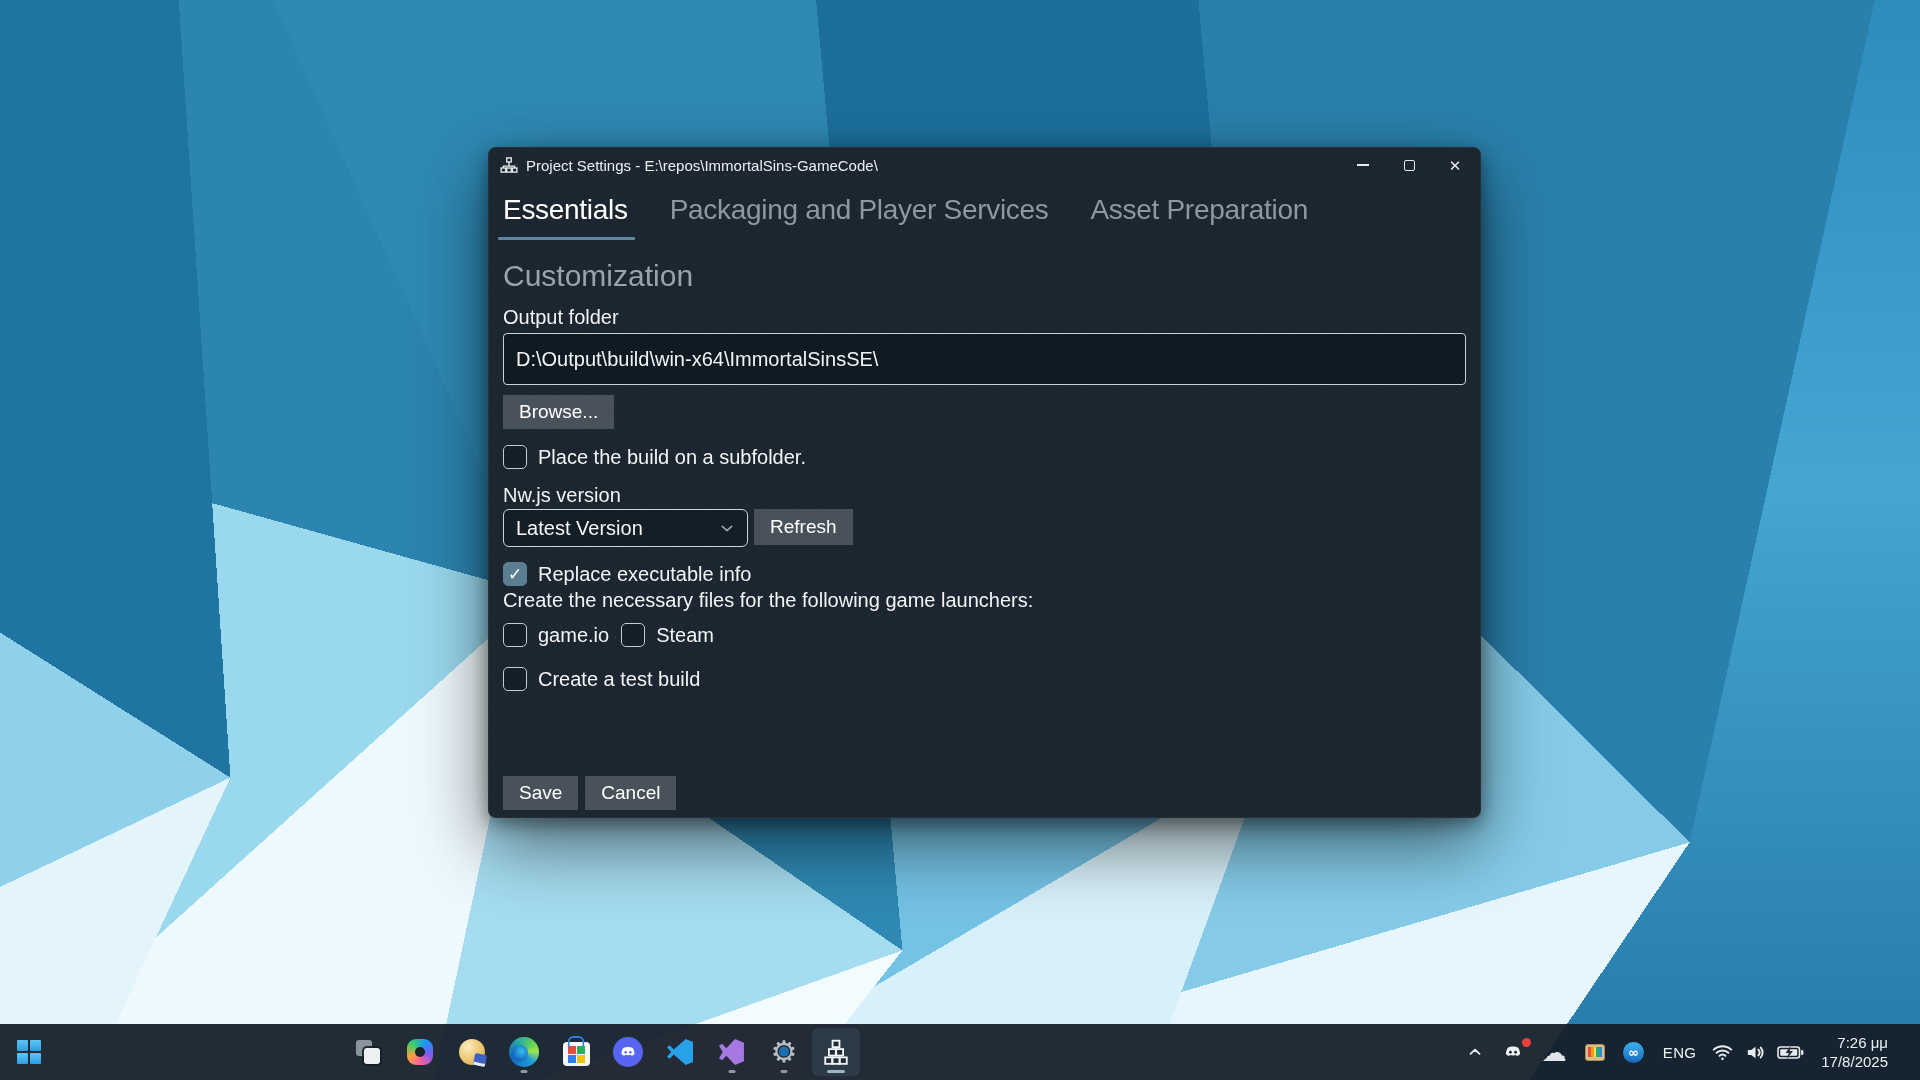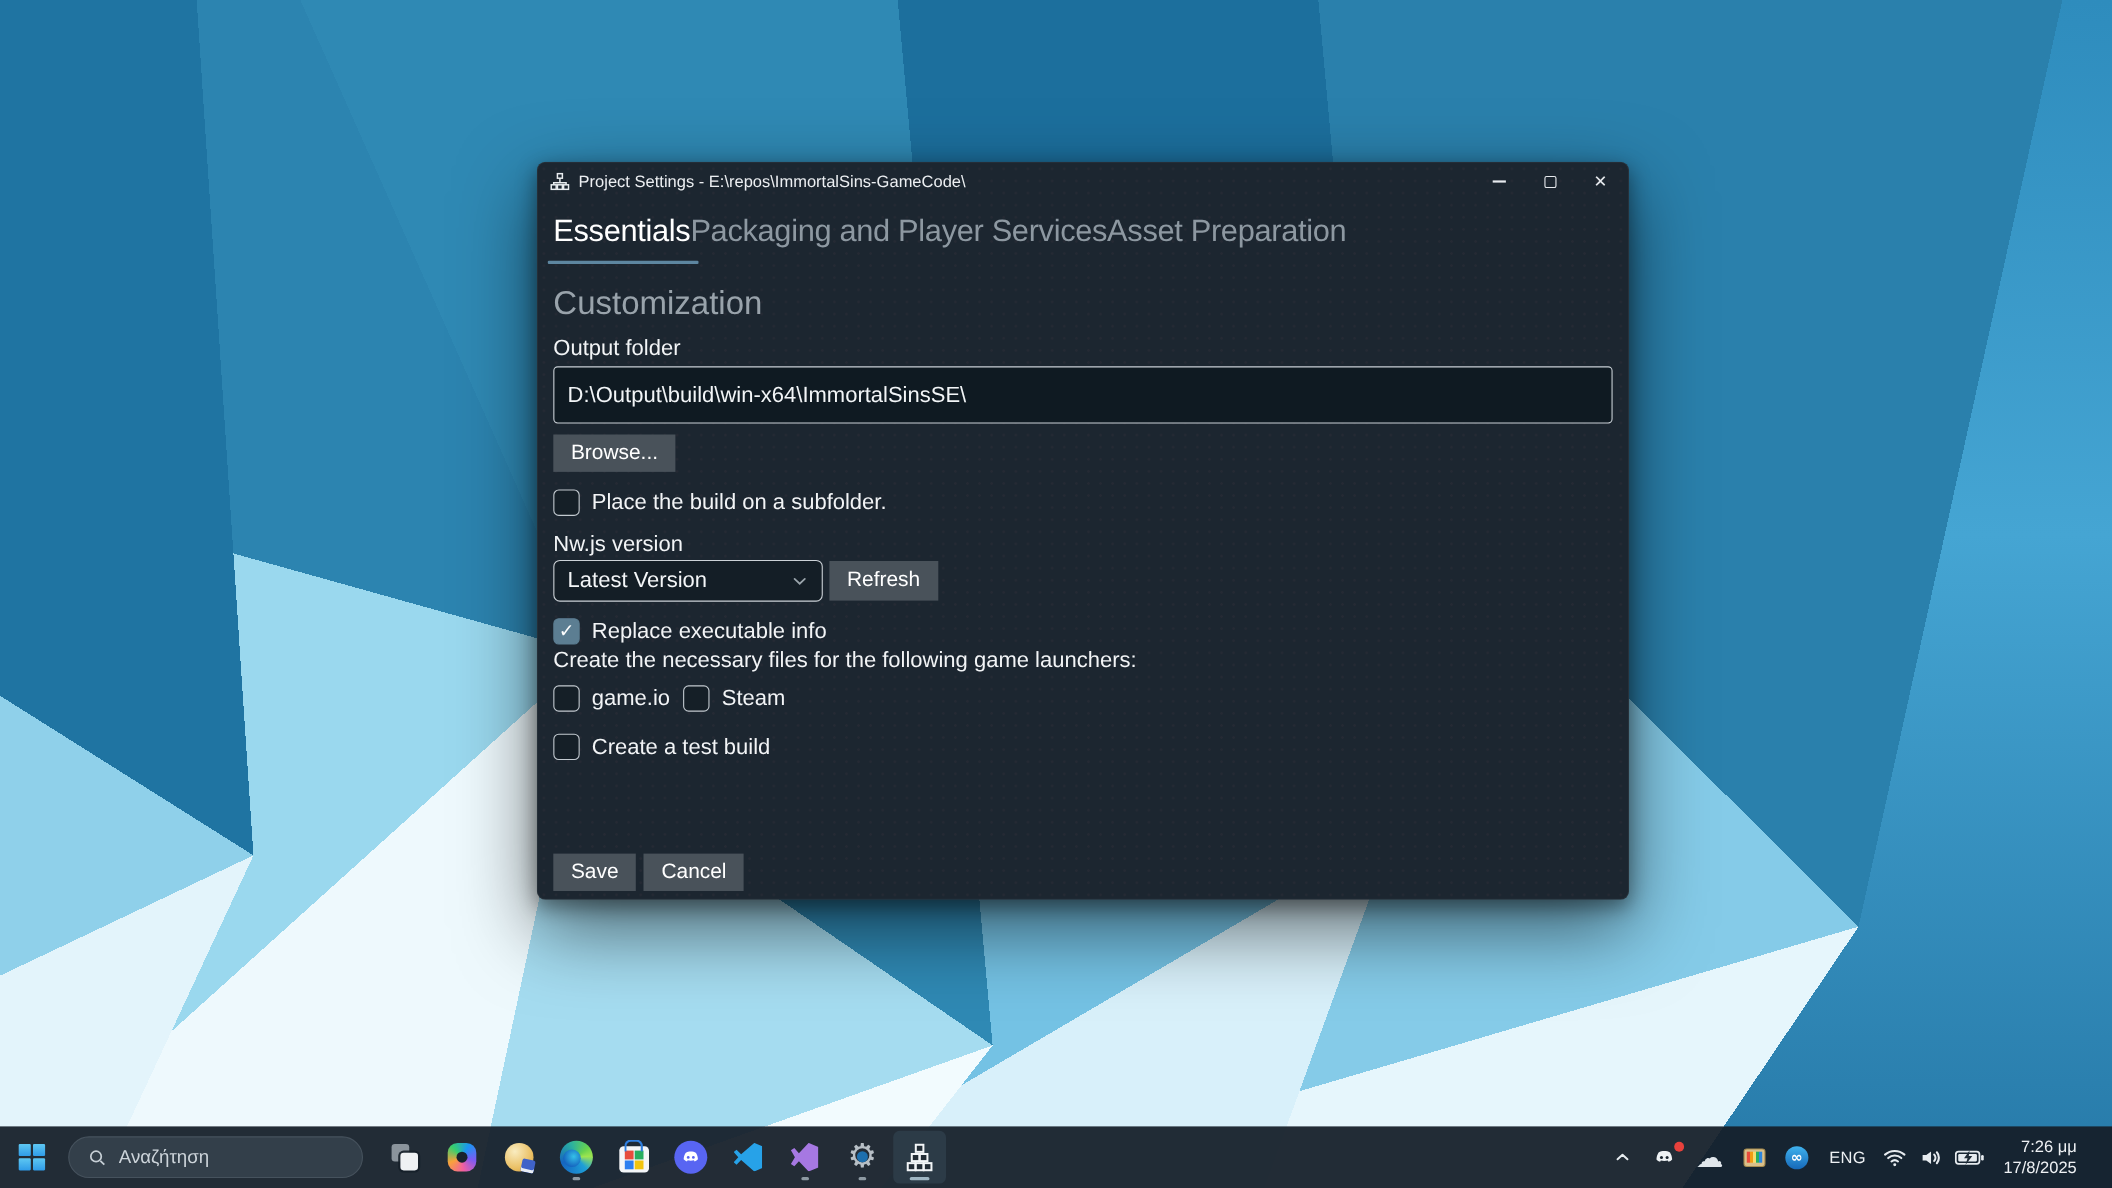--- a/index.html
+++ b/index.html
@@ -38,21 +38,21 @@
   .titlebar .title{ font-size:15px; color:#eceff2; flex:1; white-space:nowrap; }
   .win-controls{ display:flex; height:34px; }
   .win-btn{ width:46px; height:34px; display:flex; align-items:center; justify-content:center;
     background:none; border:none; color:#e7eaee; cursor:pointer; }
   .glyph-min{ width:12px; height:1.6px; background:#e7eaee; display:block; }
   .glyph-max{ width:11px; height:11px; border:1.4px solid #e7eaee; border-radius:2px; display:block; }
   .glyph-close{ font-size:15px; line-height:1; }
 
   .content{ padding:0 14px; }
 
-  .tabs{ display:flex; margin-top:12px; }
+  .tabs{ display:flex; gap:42px; margin-top:12px; }
   .tab{ font-size:28px; color:#8d98a1; letter-spacing:-0.3px; padding-bottom:14px;
         position:relative; cursor:pointer; }
   .tab.active{ color:#ffffff; }
   .tab.active::after{ content:""; position:absolute; left:-5px; right:-7px; bottom:0;
         height:3px; background:#5d86a0; border-radius:1px; }
 
   .section-heading{ font-size:30px; font-weight:500; color:#99a3ab; margin-top:17px; line-height:38px; }
 
   .field-label{ display:block; font-size:20px; line-height:24px; margin-top:10px; color:#f2f4f6; }
   .text-input{
@@ -75,21 +75,21 @@
     width:24px; height:24px; border:1.5px solid #c3cad0; border-radius:5px;
     background:#151f27; flex:0 0 auto; position:relative;
   }
   .checkbox.checked{ background:#5c7e92; border-color:#5c7e92; }
   .checkbox.checked::after{
     content:"✓"; position:absolute; inset:0; display:flex; align-items:center;
     justify-content:center; color:#fff; font-size:17px; font-weight:bold;
   }
   .check-label{ font-size:20px; color:#f2f4f6; }
 
-  .nwjs-row{ margin-top:2px; display:flex; align-items:center; gap:6px; }
+  .nwjs-row{ margin-top:2px; display:flex; align-items:flex-start; gap:6px; }
   .select{
     width:245px; height:38px; background:#141e26; border:1px solid #ccd2d7;
     border-radius:6px; display:flex; align-items:center; justify-content:space-between;
     padding:0 12px; cursor:pointer;
   }
   .select .sel-value{ font-size:20px; font-weight:500; color:#f4f6f8; }
 
   .caption{ font-size:20px; line-height:24px; margin-top:2px; color:#f2f4f6; }
 
   .footer{ position:absolute; left:14px; bottom:7px; display:flex; gap:7px; }
@@ -279,29 +279,20 @@
 <div class="taskbar">
   <button class="start-btn">
     <span class="win-logo">
         <span></span>
         <span></span>
         <span></span>
         <span></span>
       </span>
   </button>
 
-  <div class="search-pill">
-    <span style="display:flex">
-      <svg width="19" height="19" viewBox="0 0 24 24" fill="none" stroke="#c6ced5" stroke-width="2">
-          <circle cx="10.5" cy="10.5" r="6"></circle>
-          <path d="M15.5 15.5 20 20"></path>
-        </svg>
-    </span>
-    <input type="text" placeholder="Αναζήτηση" style="">
-  </div>
 
   <div class="pinned">
     <button class="task-btn">
       <span class="ic-taskview"></span>
 
     </button>
     <button class="task-btn">
       <span class="ic-copilot"></span>
 
     </button>

